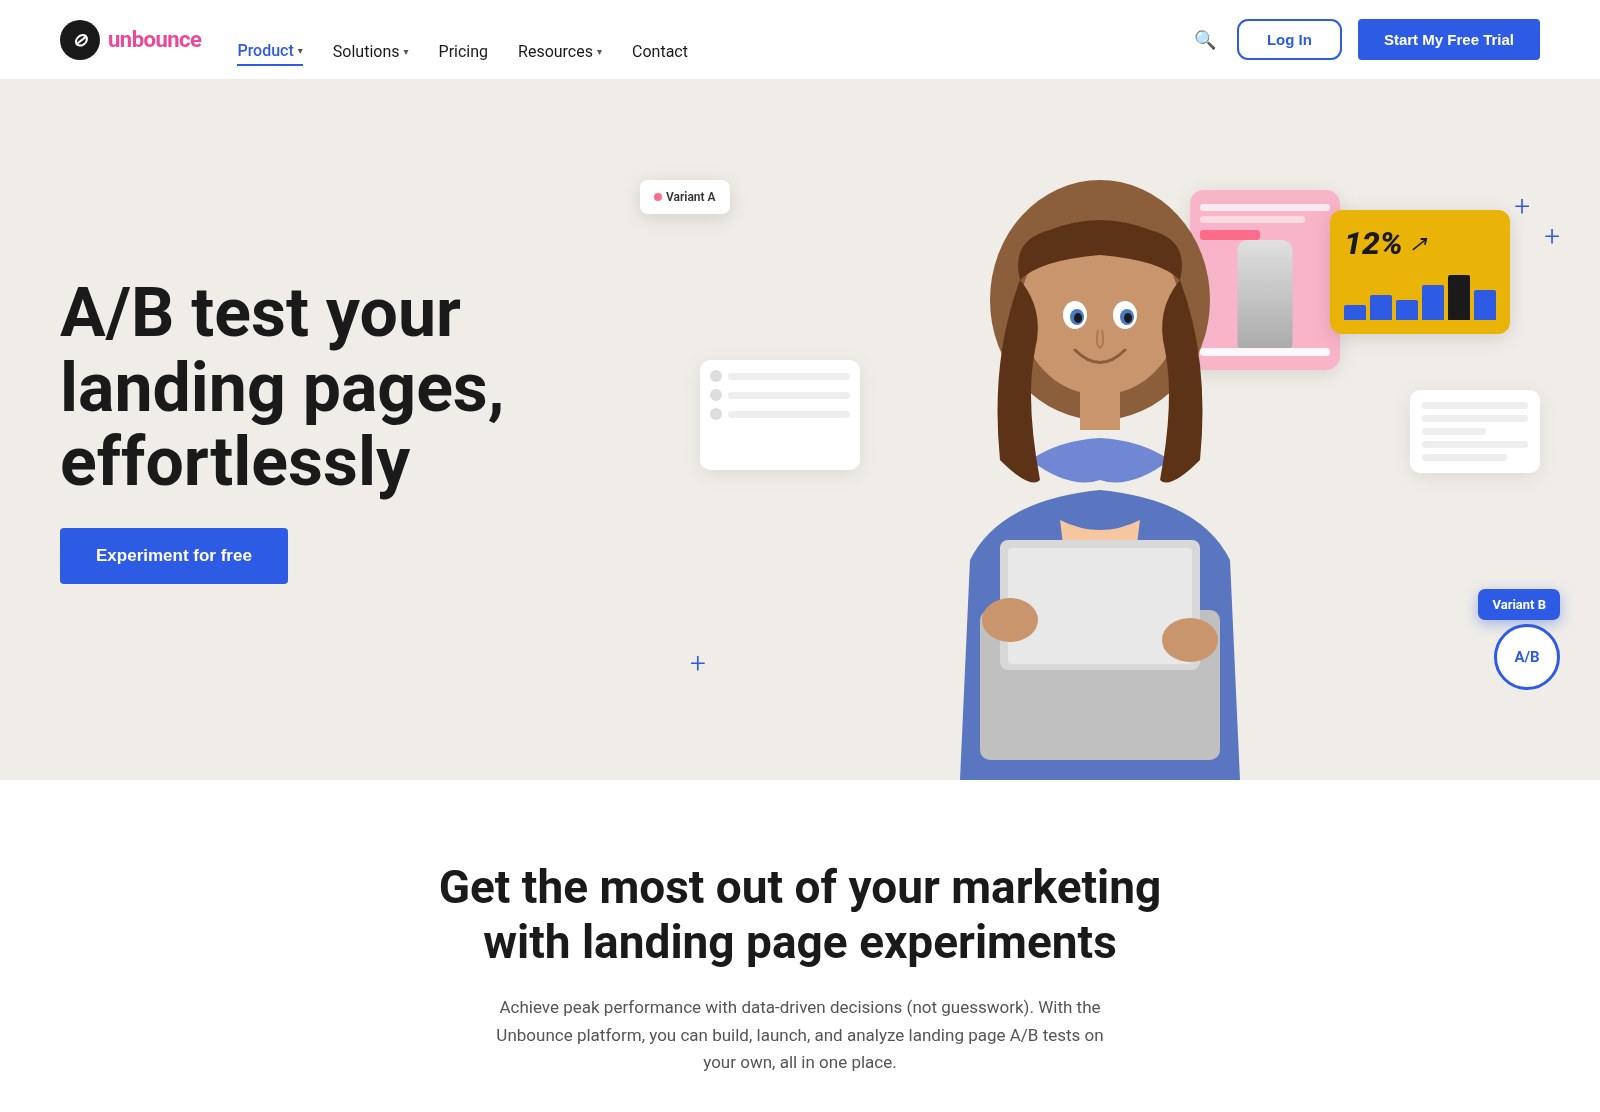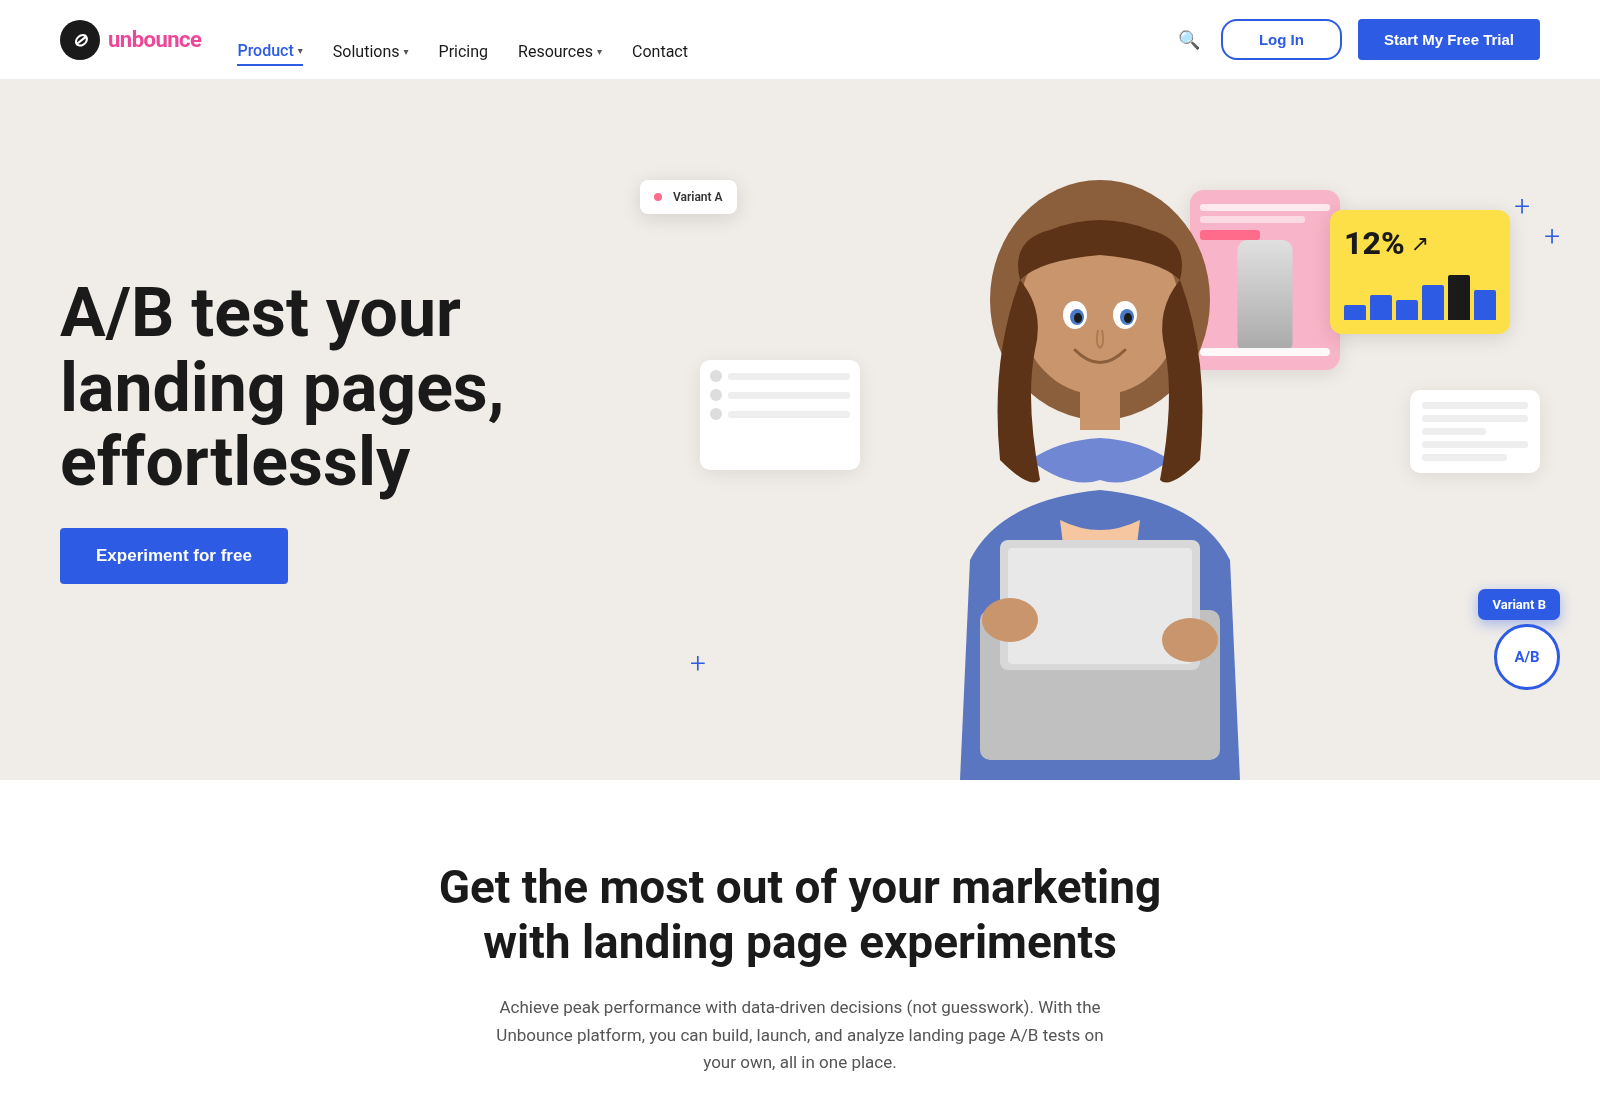--- a/index.html
+++ b/index.html
@@ -56,22 +56,22 @@
     }
     .nav-right { display: flex; align-items: center; gap: 16px; }
     .search-icon-btn {
       background: none; border: none; cursor: pointer;
       font-size: 18px; color: #333; padding: 4px;
     }
     .btn-login {
       background: #fff;
       border: 2px solid #2d5be3;
       color: #2d5be3;
-      padding: 10px 36px;
-      border-radius: 16px;
+      padding: 10px 28px;
+      border-radius: 11px;
       font-size: 15px;
       font-weight: 600;
       cursor: pointer;
     }
     .btn-trial {
       background: #2d5be3;
       border: 2px solid #2d5be3;
       color: #fff;
       padding: 10px 24px;
       border-radius: 4px;
@@ -136,21 +136,21 @@
       background: #fff;
       border-radius: 8px;
       box-shadow: 0 4px 20px rgba(0,0,0,0.12);
       padding: 10px 14px;
       font-size: 12px;
       font-weight: 600;
       color: #333;
     }
     .variant-a {
       top: 40px; left: -20px;
-      display: flex; align-items: center; gap: 11px;
+      display: flex; align-items: center; gap: 4px;
     }
     .variant-a-dot { width: 8px; height: 8px; background: #ff6b8a; border-radius: 50%; }
 
     
     .plus-decoration {
       position: absolute;
       font-size: 28px;
       color: #2d5be3;
       font-weight: 300;
     }
@@ -237,21 +237,21 @@
     <div style="position:absolute; top:50px; right:200px; width:150px; height:180px; background:#f8b4c8; border-radius:14px; overflow:hidden; box-shadow:0 4px 20px rgba(0,0,0,0.1);">
 
       <div style="position:absolute; bottom:20px; left:50%; transform:translateX(-50%); width:55px; height:110px; background:linear-gradient(180deg,#e0e0e0,#aaa); border-radius:10px 10px 6px 6px;"></div>
       <div style="position:absolute; bottom:14px; left:10px; right:10px; height:8px; background:#fff; border-radius:4px; opacity:0.9;"></div>
 
       <div style="position:absolute; top:14px; left:10px; right:10px; height:7px; background:rgba(255,255,255,0.7); border-radius:3px;"></div>
       <div style="position:absolute; top:26px; left:10px; width:70%; height:7px; background:rgba(255,255,255,0.5); border-radius:3px;"></div>
       <div style="position:absolute; top:40px; left:10px; width:40%; height:10px; background:#ff6b8a; border-radius:3px;"></div>
     </div>
 
-    <div style="position:absolute; top:70px; right:30px; width:180px; background:#fde047; border-radius:12px; box-shadow:0 4px 20px rgba(0,0,0,0.12); padding:14px;">
+    <div style="position:absolute; top:70px; right:30px; width:180px; background:#eab308; border-radius:12px; box-shadow:0 4px 20px rgba(0,0,0,0.12); padding:14px;font-style:italic;">
       <div style="display:flex; align-items:center; gap:6px;">
         <span style="font-size:32px; font-weight:800; color:#1a1a1a;">12%</span>
         <span style="font-size:22px; color:#1a1a1a;">↗</span>
       </div>
       <div style="display:flex; align-items:flex-end; gap:4px; height:50px; margin-top:8px;">
         <div style="flex:1; height:30%; background:#2d5be3; border-radius:2px 2px 0 0;"></div>
         <div style="flex:1; height:50%; background:#2d5be3; border-radius:2px 2px 0 0;"></div>
         <div style="flex:1; height:40%; background:#2d5be3; border-radius:2px 2px 0 0;"></div>
         <div style="flex:1; height:70%; background:#2d5be3; border-radius:2px 2px 0 0;"></div>
         <div style="flex:1; height:90%; background:#1a1a1a; border-radius:2px 2px 0 0;"></div>

